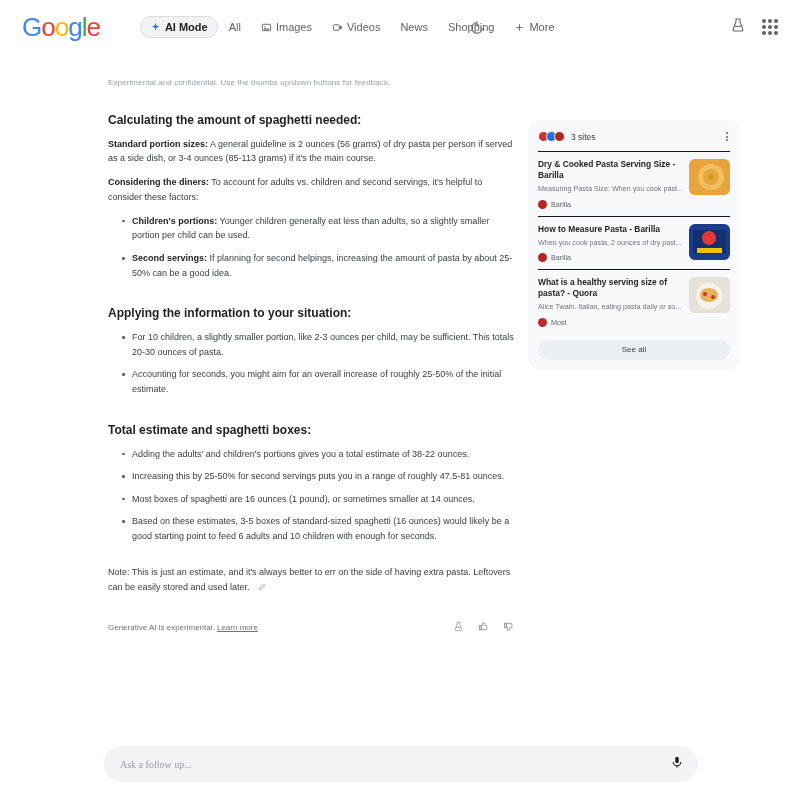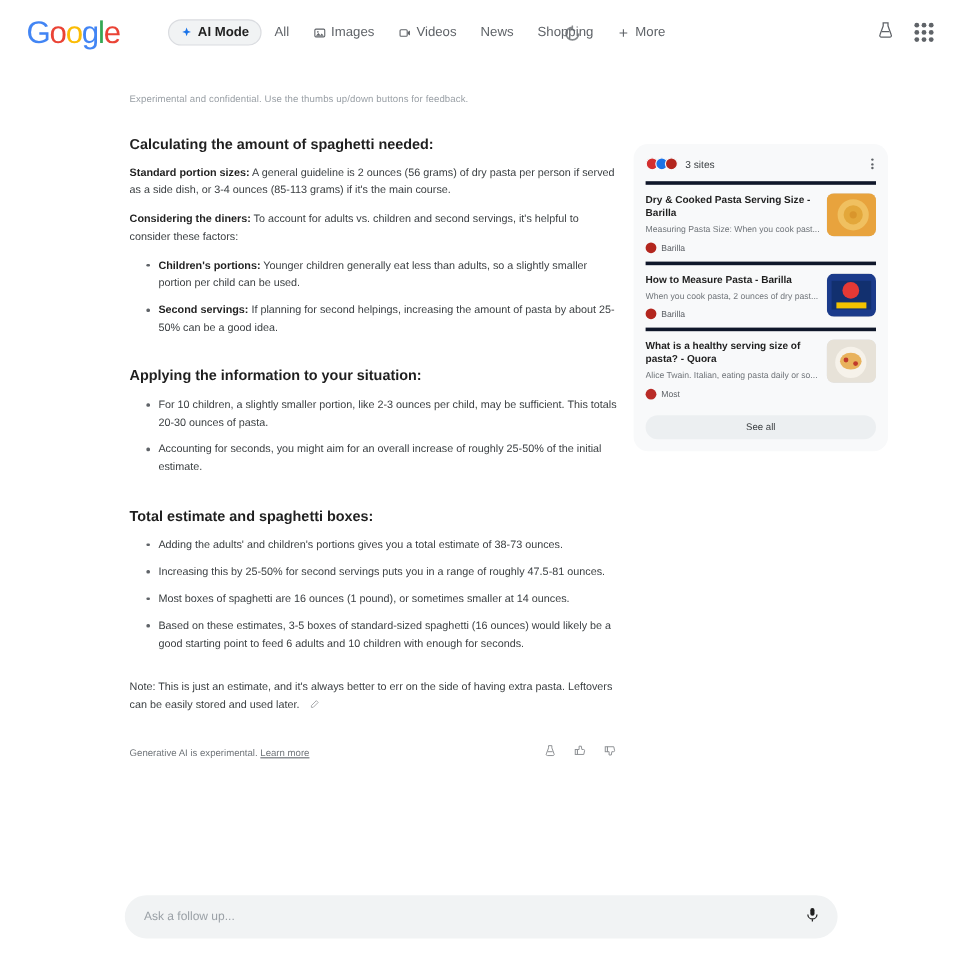--- a/index.html
+++ b/index.html
@@ -195,21 +195,21 @@
   .fav.f2 { background: #1a73e8; }
   .fav.f3 { background: #b3261e; }
   .sites-label { font-size: 8.5px; color: #3c4043; }
   .card-kebab { margin-left: auto; display: flex; flex-direction: column; gap: 1.5px; cursor: pointer; padding: 2px; }
   .card-kebab i { width: 2px; height: 2px; background: #5f6368; border-radius: 50%; display: block; }
 
   .src {
     display: flex;
     gap: 0;
     padding: 7px 0;
-    border-top: 3px solid #0f172a;
+    border-top: 1px solid #0f172a;
     cursor: pointer;
   }
   .src:first-of-type { border-top: none; }
   .src-txt { flex: 1; min-width: 0; }
   .src-title {
     font-size: 8.4px;
     line-height: 1.32;
     color: #1f1f1f;
     font-weight: bold;
     margin-bottom: 3px;
@@ -259,21 +259,21 @@
     align-items: center;
     padding: 0 14px;
   }
   .followup input {
     border: none;
     background: transparent;
     outline: none;
     font-size: 10px;
     color: #5f6368;
     flex: 1;
-    font-family: Liberation Sans, sans-serif;
+    font-family: Liberation Serif, serif;
   }
   .followup input::placeholder { color: #9aa0a6; }
   .mic { width: 14px; height: 18px; cursor: pointer; }
 
   .watermark {
     position: absolute;
     bottom: 26px;
     left: 432px;
     font-size: 17px;
     color: #dfe1e5;
@@ -398,21 +398,21 @@
     </ul>
 
     <h2 class="sec">Applying the information to your situation:</h2>
     <ul class="bul">
       <li><span>For 10 children, a slightly smaller portion, like 2-3 ounces per child, may be sufficient. This totals 20-30 ounces of pasta.</span></li>
       <li><span>Accounting for seconds, you might aim for an overall increase of roughly 25-50% of the initial estimate.</span></li>
     </ul>
 
     <h2 class="sec">Total estimate and spaghetti boxes:</h2>
     <ul class="bul">
-      <li><span>Adding the adults' and children's portions gives you a total estimate of 38-73 ounces.</span></li>
+      <li><span>Adding the adults' and children's portions gives you a total estimate of 38-22 ounces.</span></li>
       <li><span>Increasing this by 25-50% for second servings puts you in a range of roughly 47.5-81 ounces.</span></li>
       <li><span>Most boxes of spaghetti are 16 ounces (1 pound), or sometimes smaller at 14 ounces.</span></li>
       <li><span>Based on these estimates, 3-5 boxes of standard-sized spaghetti (16 ounces) would likely be a good starting point to feed 6 adults and 10 children with enough for seconds.</span></li>
     </ul>
 
     <p class="note">
       <span>Note: This is just an estimate, and it's always better to err on the side of having extra pasta. Leftovers can be easily stored and used later.</span>
       <span class="pencil">
         <svg viewBox="0 0 24 24">
             <path d="M4 20h4l11-11-4-4L4 16v4z" fill="none" stroke="#5f6368" stroke-width="2"></path>

